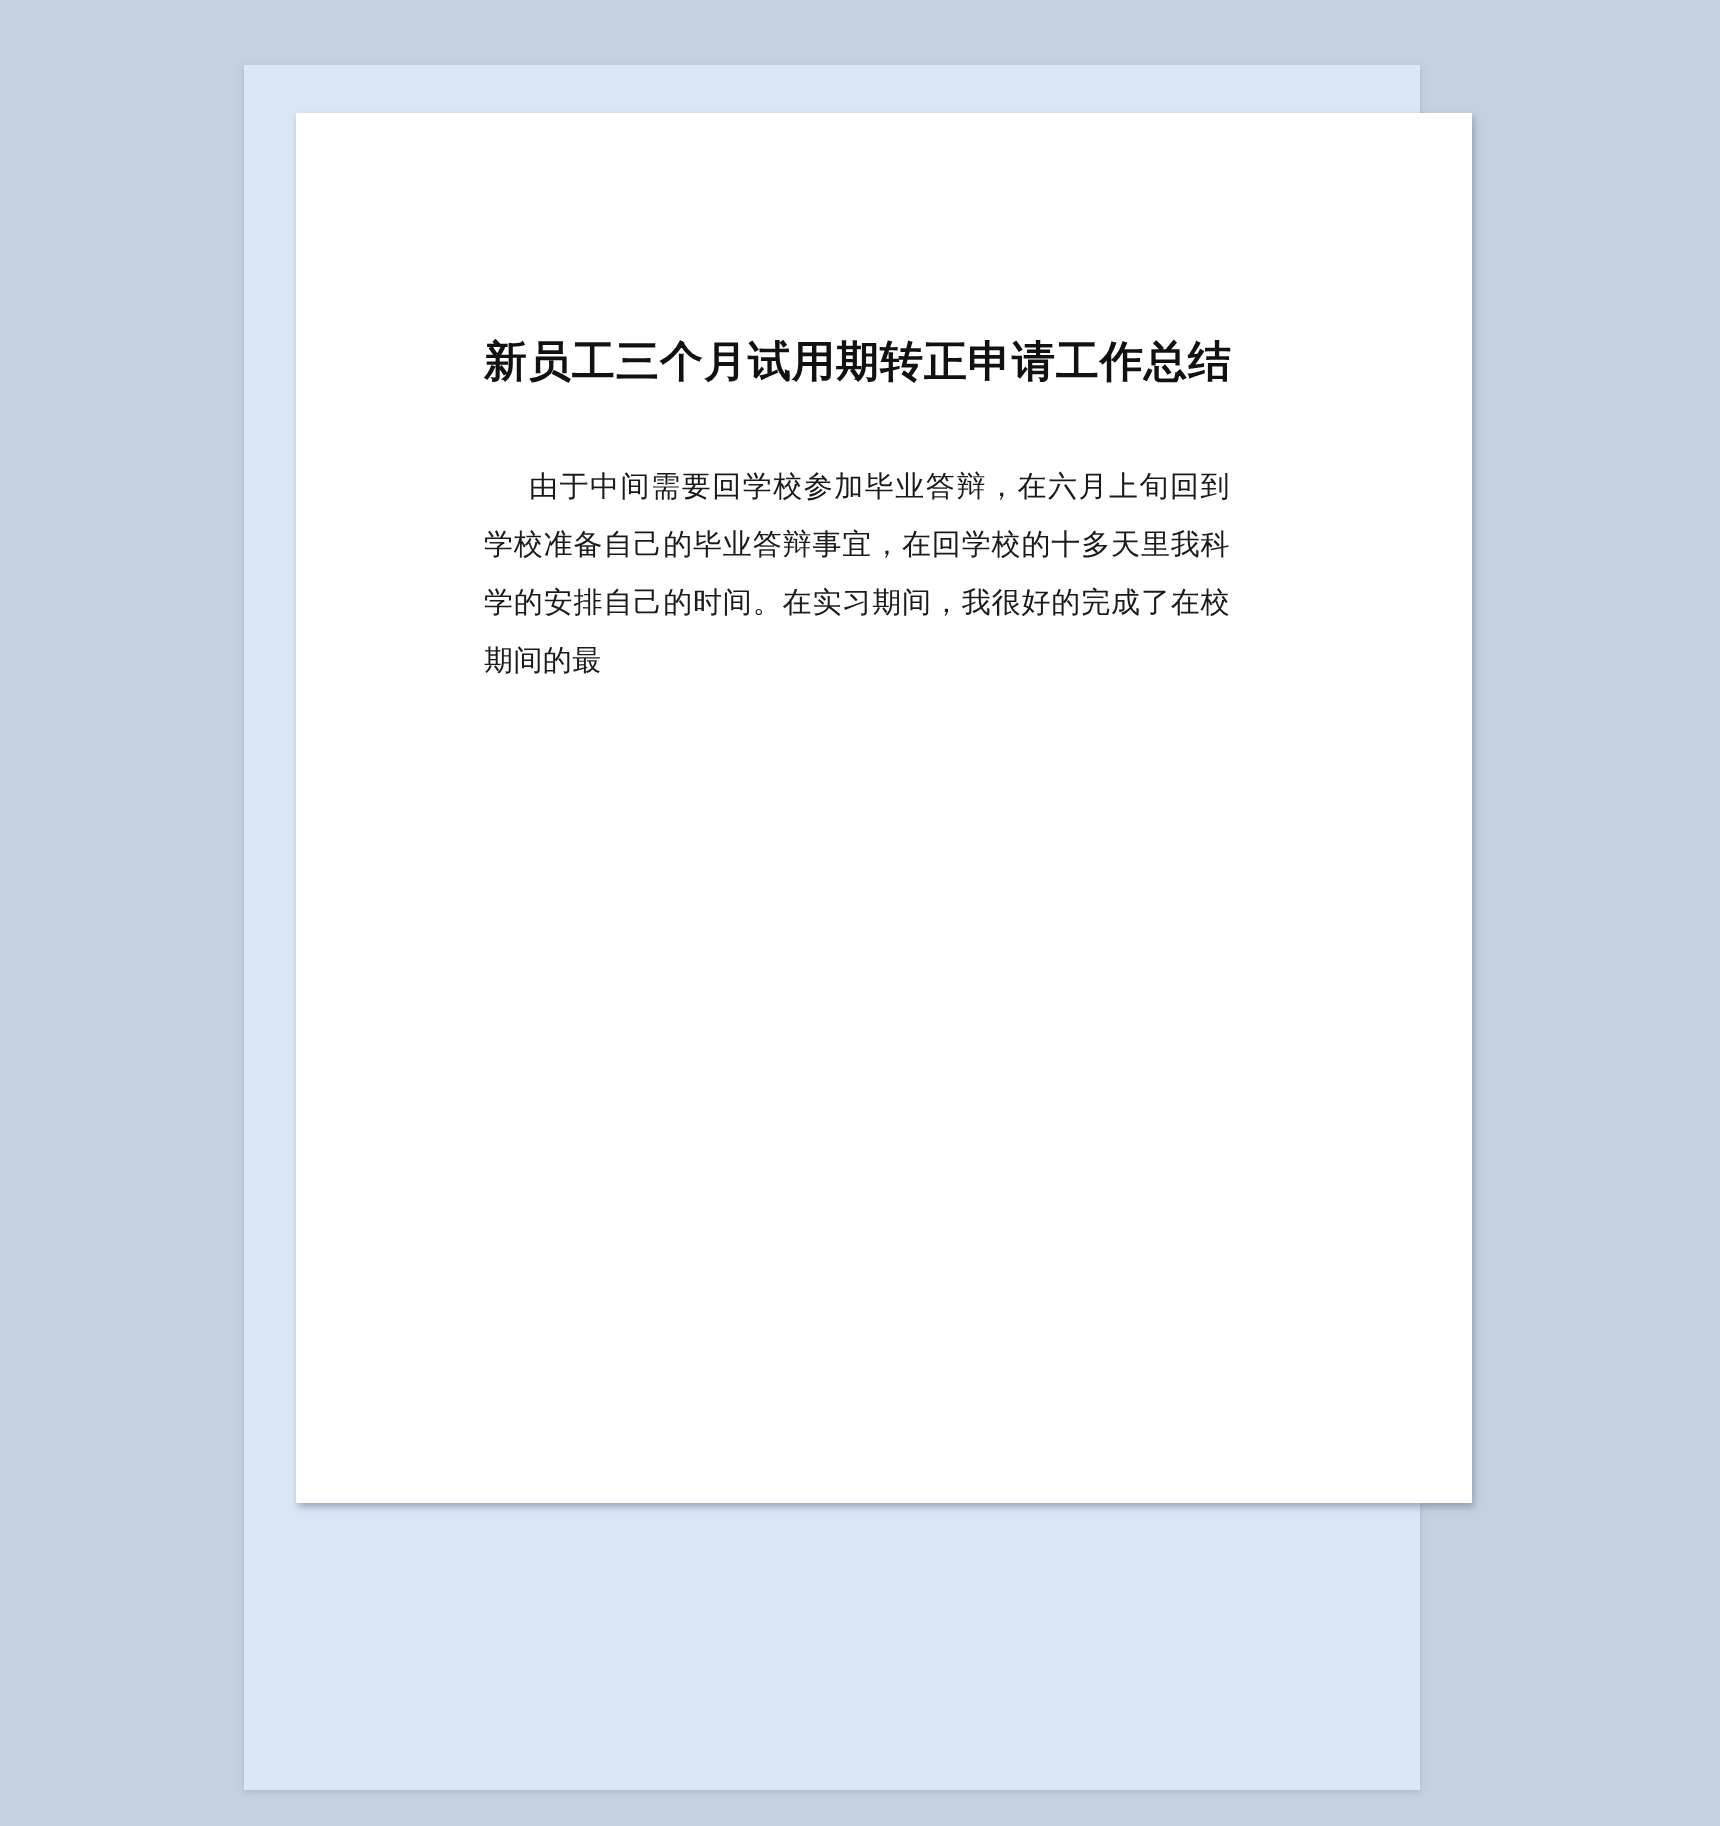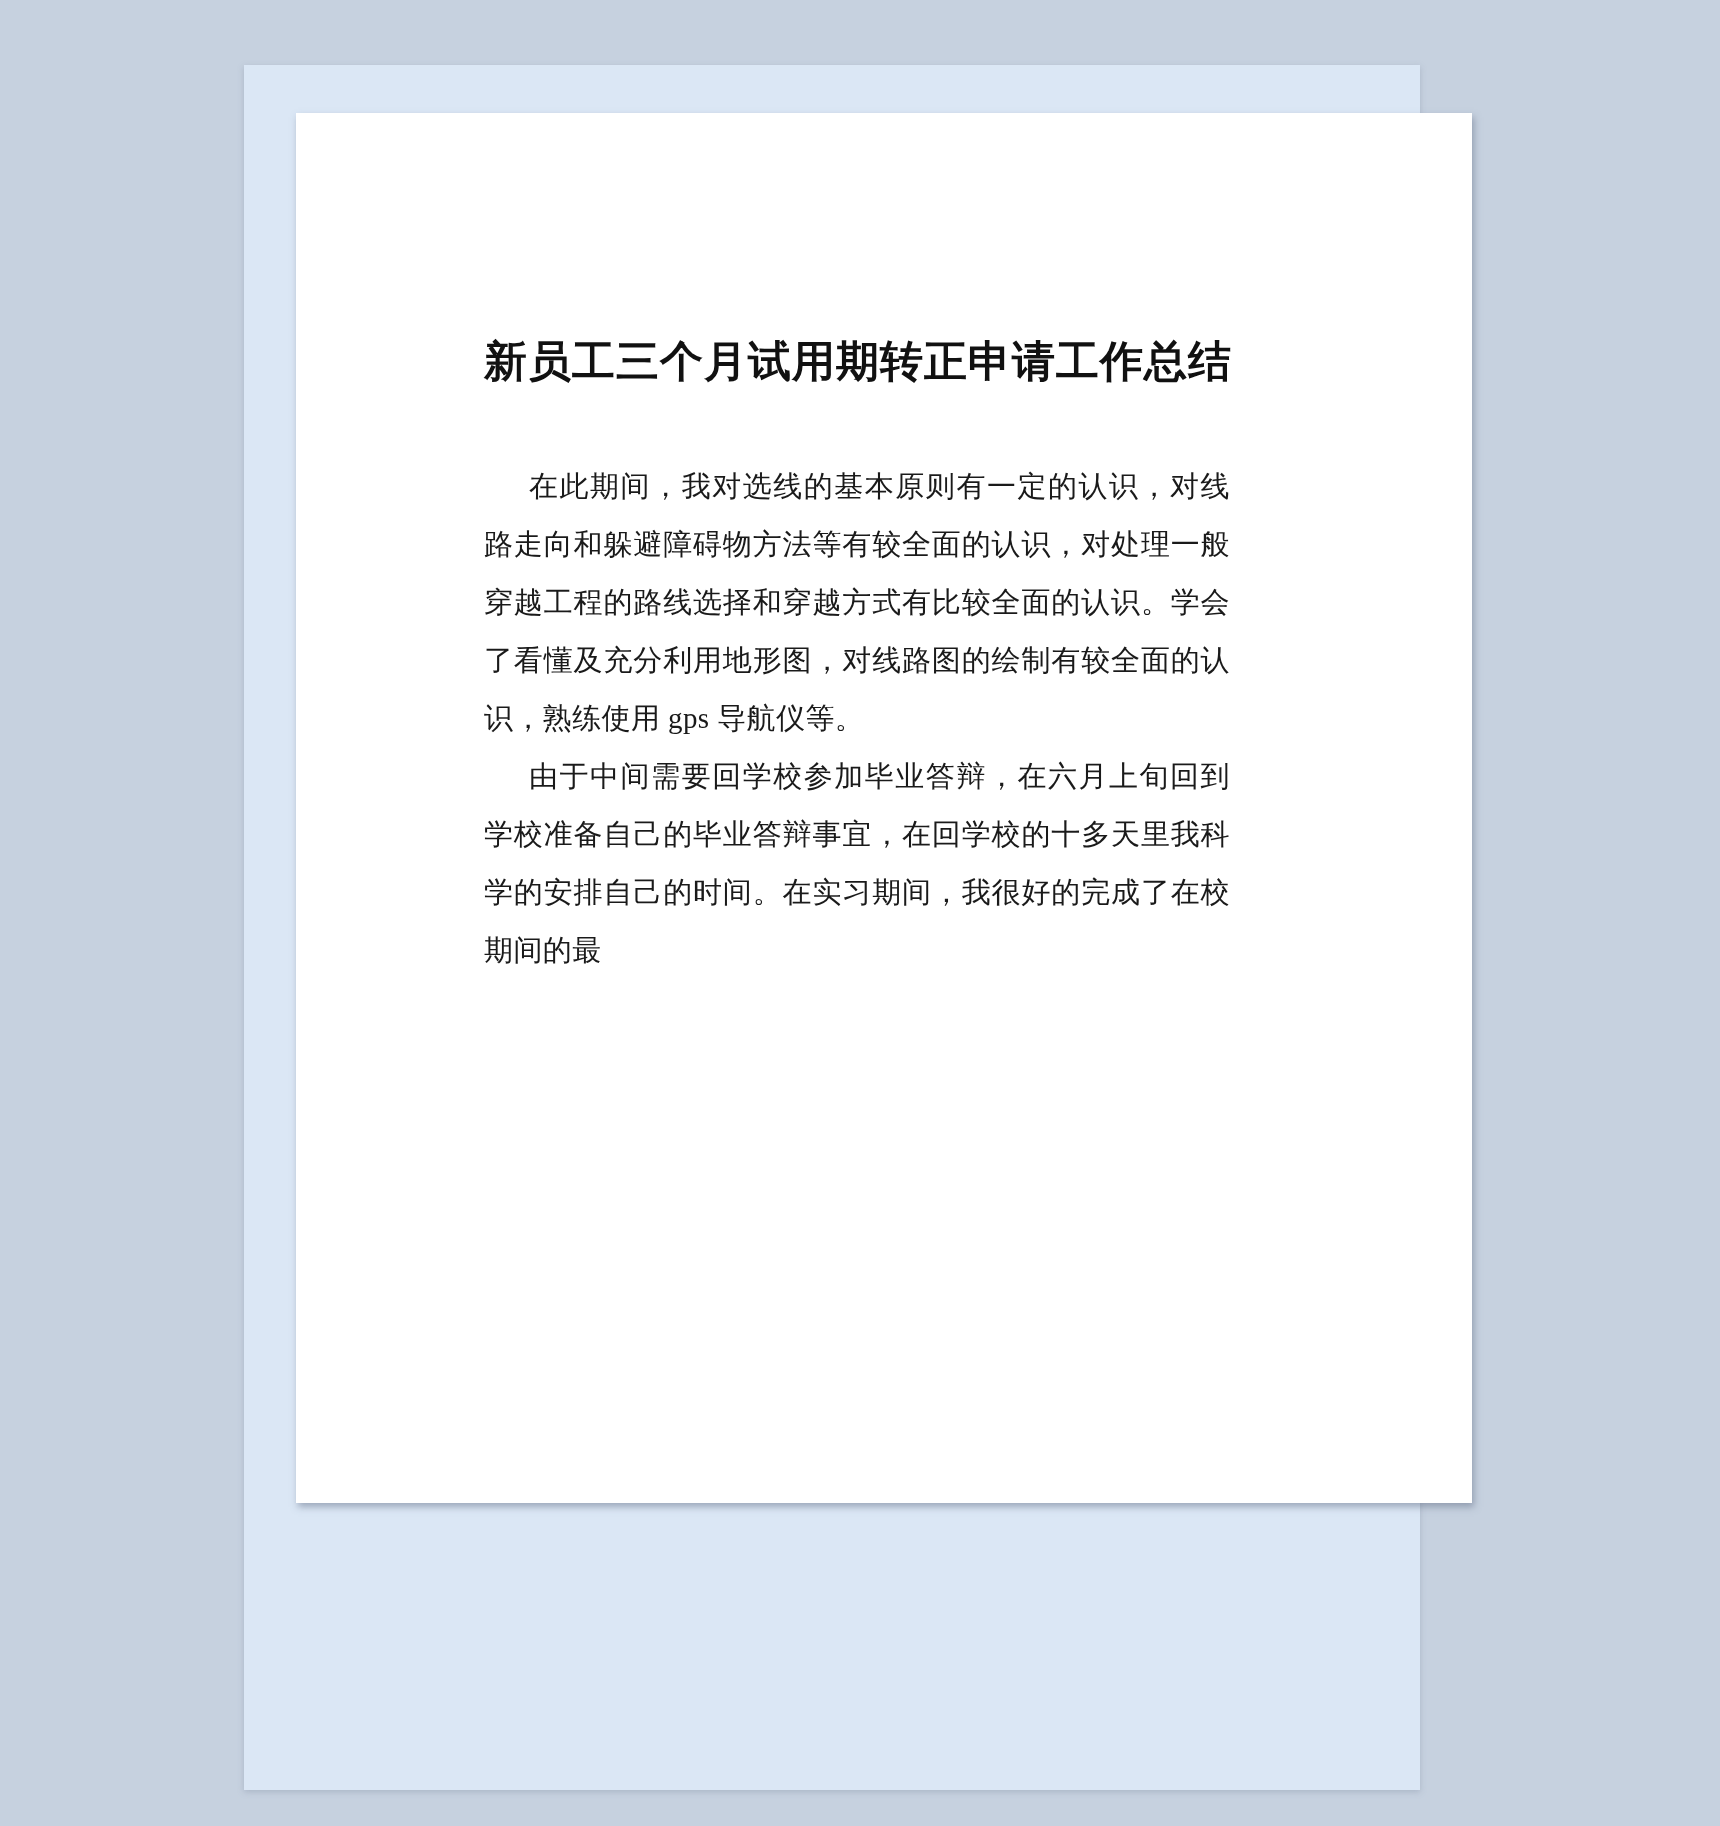--- a/index.html
+++ b/index.html
@@ -57,17 +57,16 @@
   }
 </style>
 </head>
 <body>
 
 <div class="canvas" style="background: rgb(198, 209, 223);">
   <div class="sheet-back" style="background: rgb(219, 231, 245);"></div>
   <div class="sheet-front" style="background: rgb(255, 255, 255);">
     <h1 class="doc-title">新员工三个月试用期转正申请工作总结</h1>
     <div class="doc-body">
-      <p>在此期间，我对选线的基本原则有一定的认识，对线路走向和躲避障碍物方法等有较全面的认识，对处理一般穿越工程的路线选择和穿越方式有比较全面的认识。学会了看懂及充分利用地形图，对线路图的绘制有较全面的认识，熟练使用 gps 导航仪等。</p>
       <p>由于中间需要回学校参加毕业答辩，在六月上旬回到学校准备自己的毕业答辩事宜，在回学校的十多天里我科学的安排自己的时间。在实习期间，我很好的完成了在校期间的最</p>
     </div>
   </div>
 </div>
 
 </body></html>

